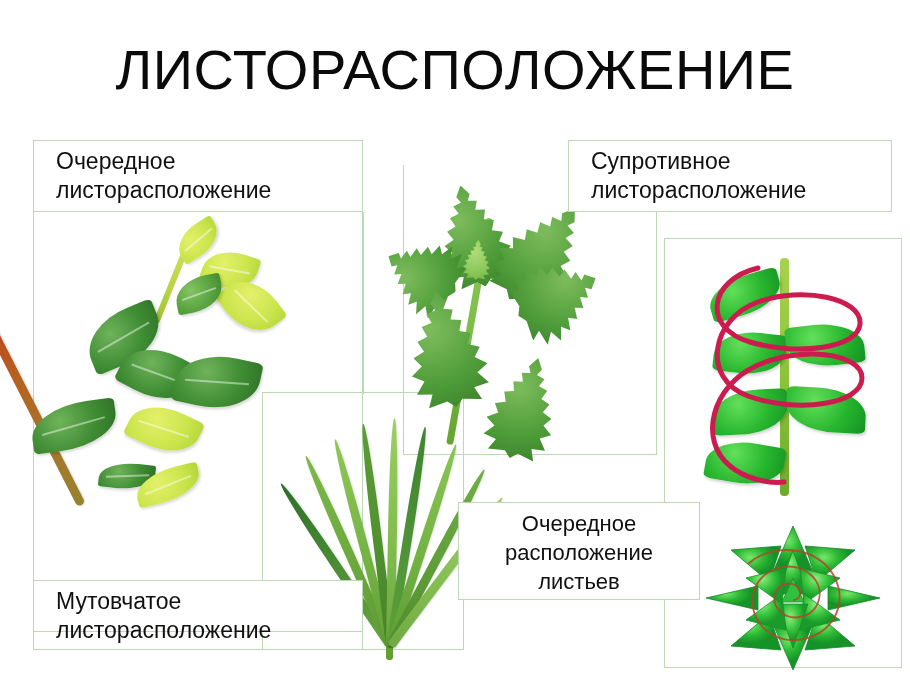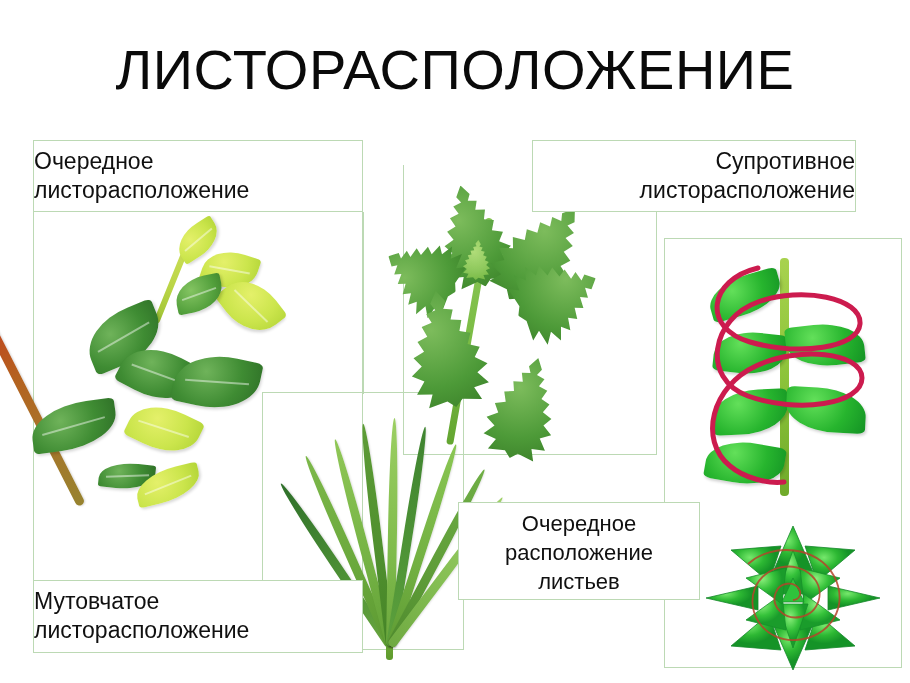--- a/index.html
+++ b/index.html
@@ -35,27 +35,27 @@
 
   
   .caption{
     position:absolute;
     box-sizing:border-box;
     border:1.3px solid #bcd9b4;
     background:#ffffff;
     color:#101010;
     font-size:23px;
     line-height:29px;
-    padding:6px 0;
+    padding:6px 22px;
     white-space:pre-line;
     z-index:6;
   }
   .cap-alt      { left:33px;  top:140px; width:330px; height:72px;  text-align:left;  }
-  .cap-opp      { left:532px; top:140px; width:324px; height:72px;  text-align:right; }
-  .cap-whorl    { left:33px;  top:580px; width:330px; height:73px;  text-align:left;  }
+  .cap-opp      { left:568px; top:140px; width:324px; height:72px;  }
+  .cap-whorl    { left:33px;  top:580px; width:330px; height:52px;  text-align:left;  }
   .cap-spiral   { left:458px; top:502px; width:242px; height:98px;  text-align:center; font-size:22px; line-height:29px;}
 
   
   .art{position:absolute;z-index:4;}
 
   
   .alt-art{left:25px;top:225px;width:320px;height:290px;}
   .alt-stem{
     position:absolute;left:52px;top:22px;width:9px;height:258px;
     background:linear-gradient(180deg,#e0512a 0%,#c2411f 18%,#b4621f 45%,#a8742a 70%,#97832f 100%);

